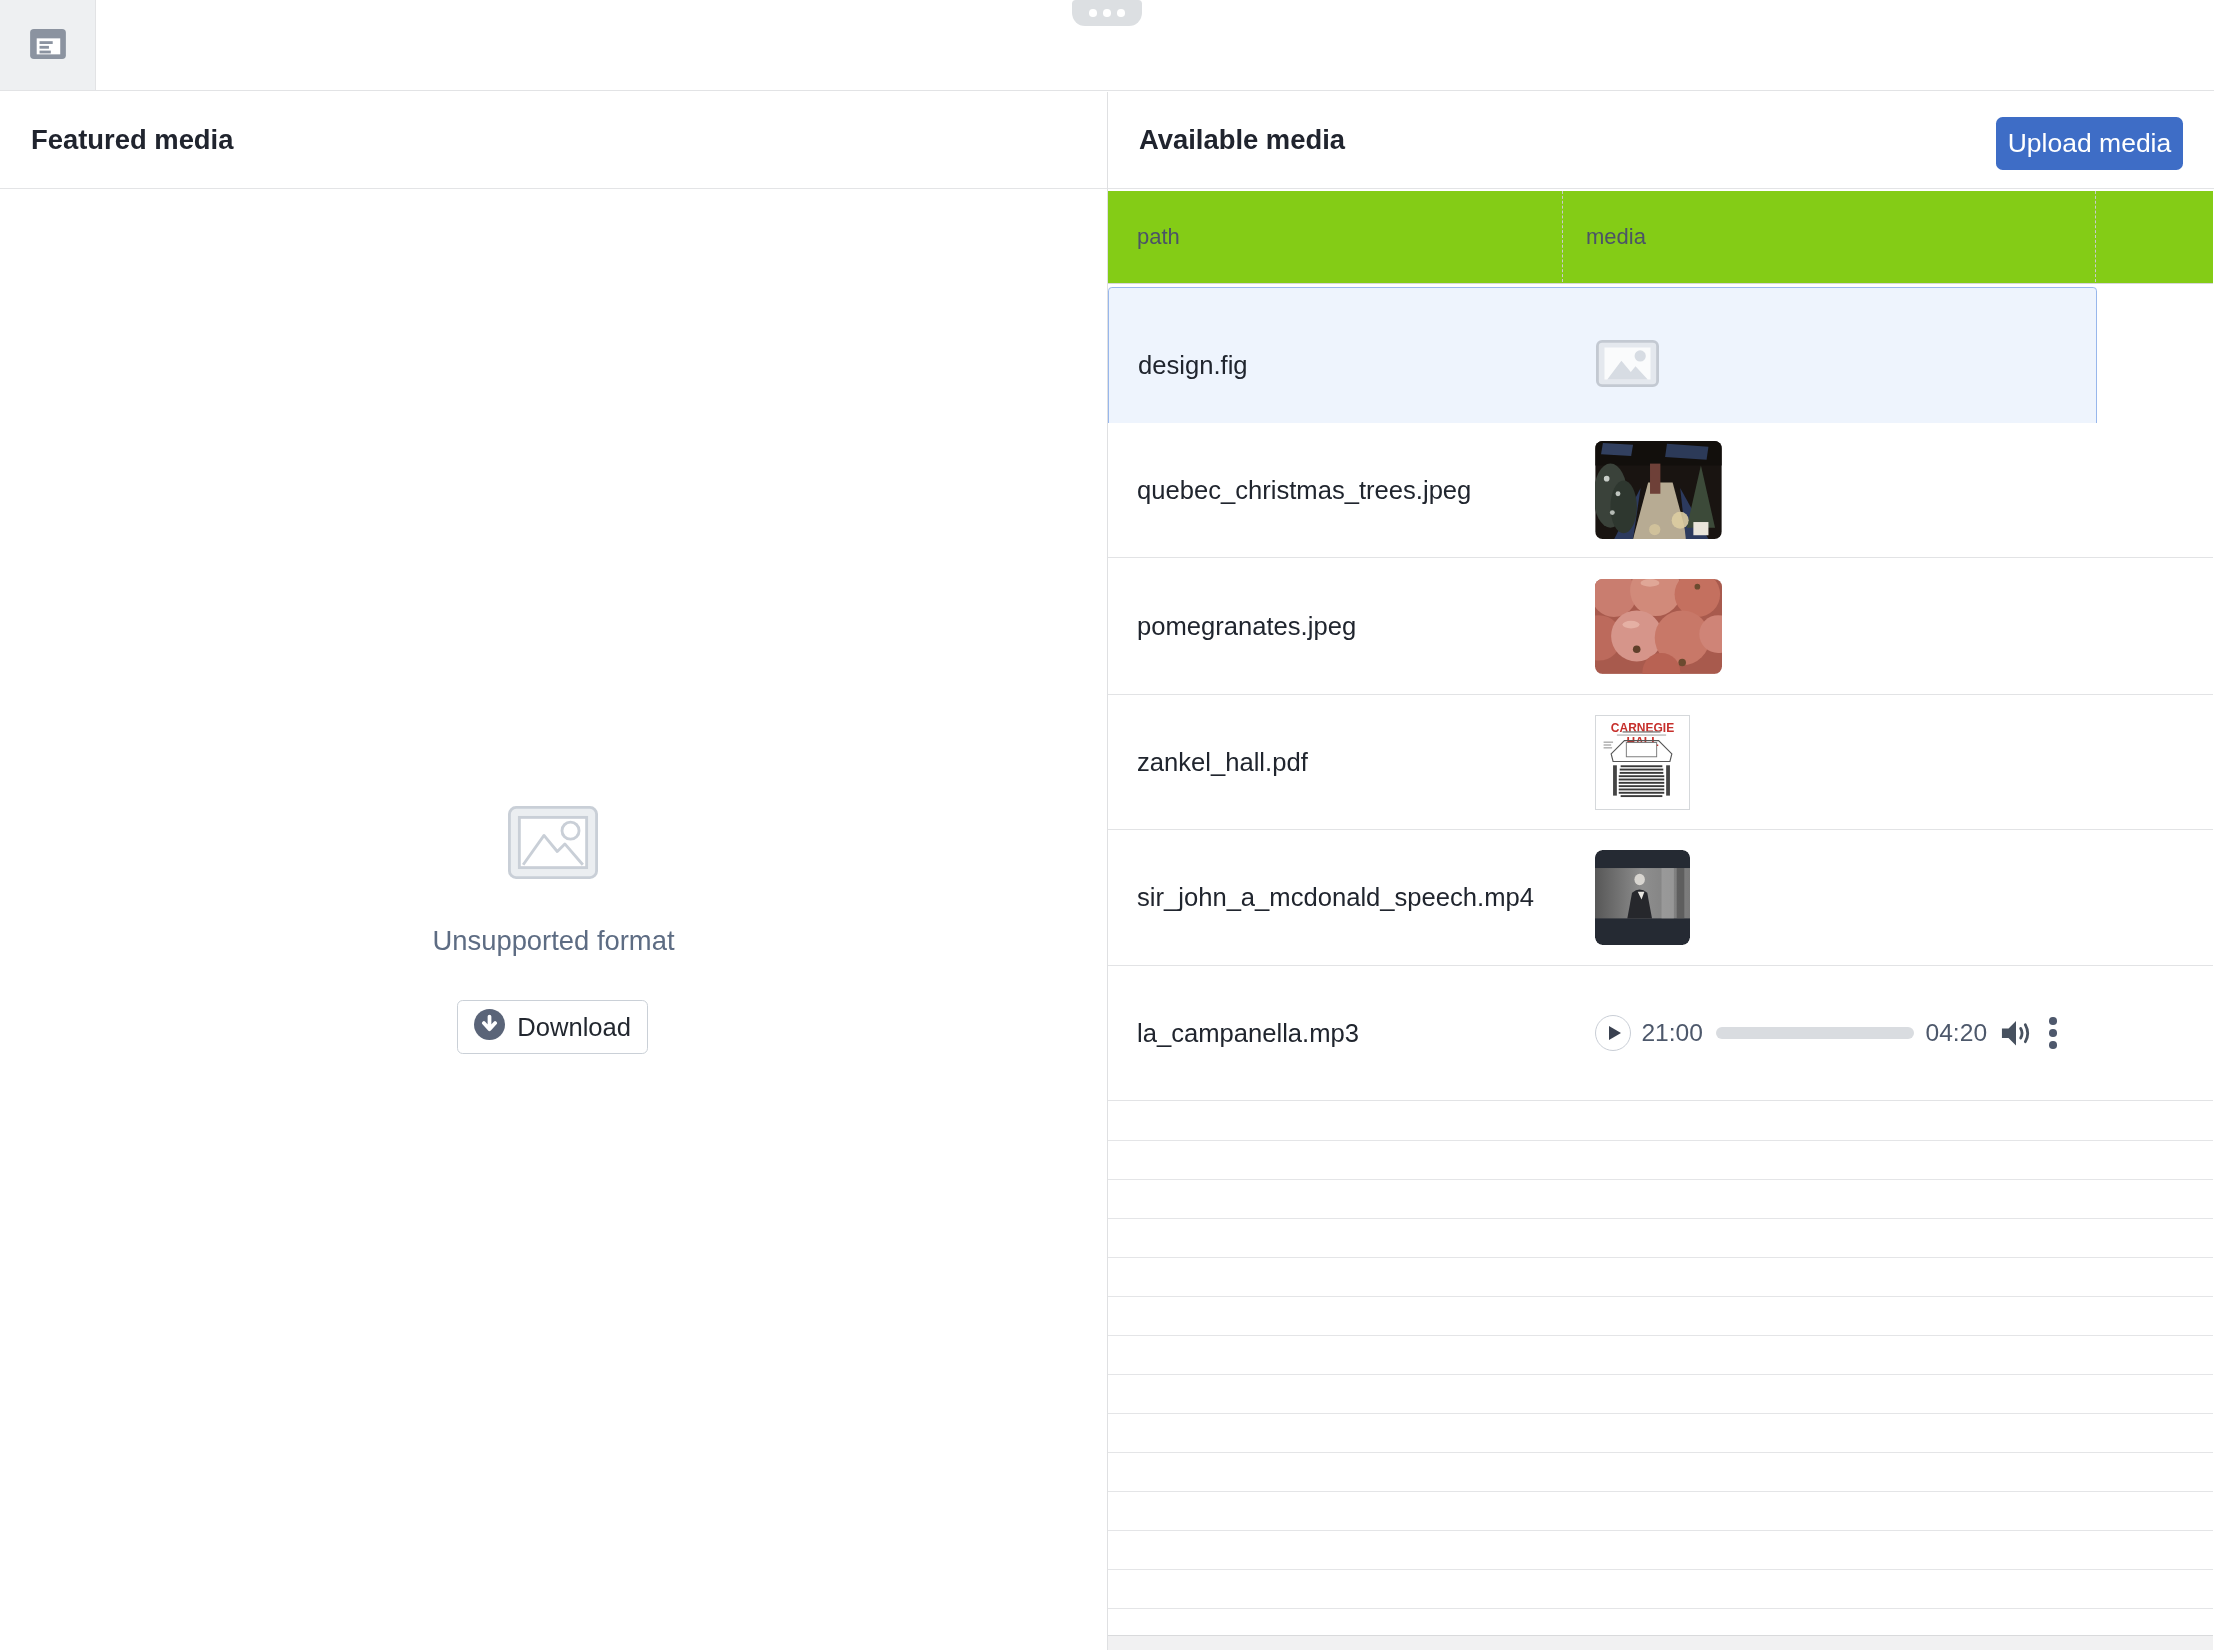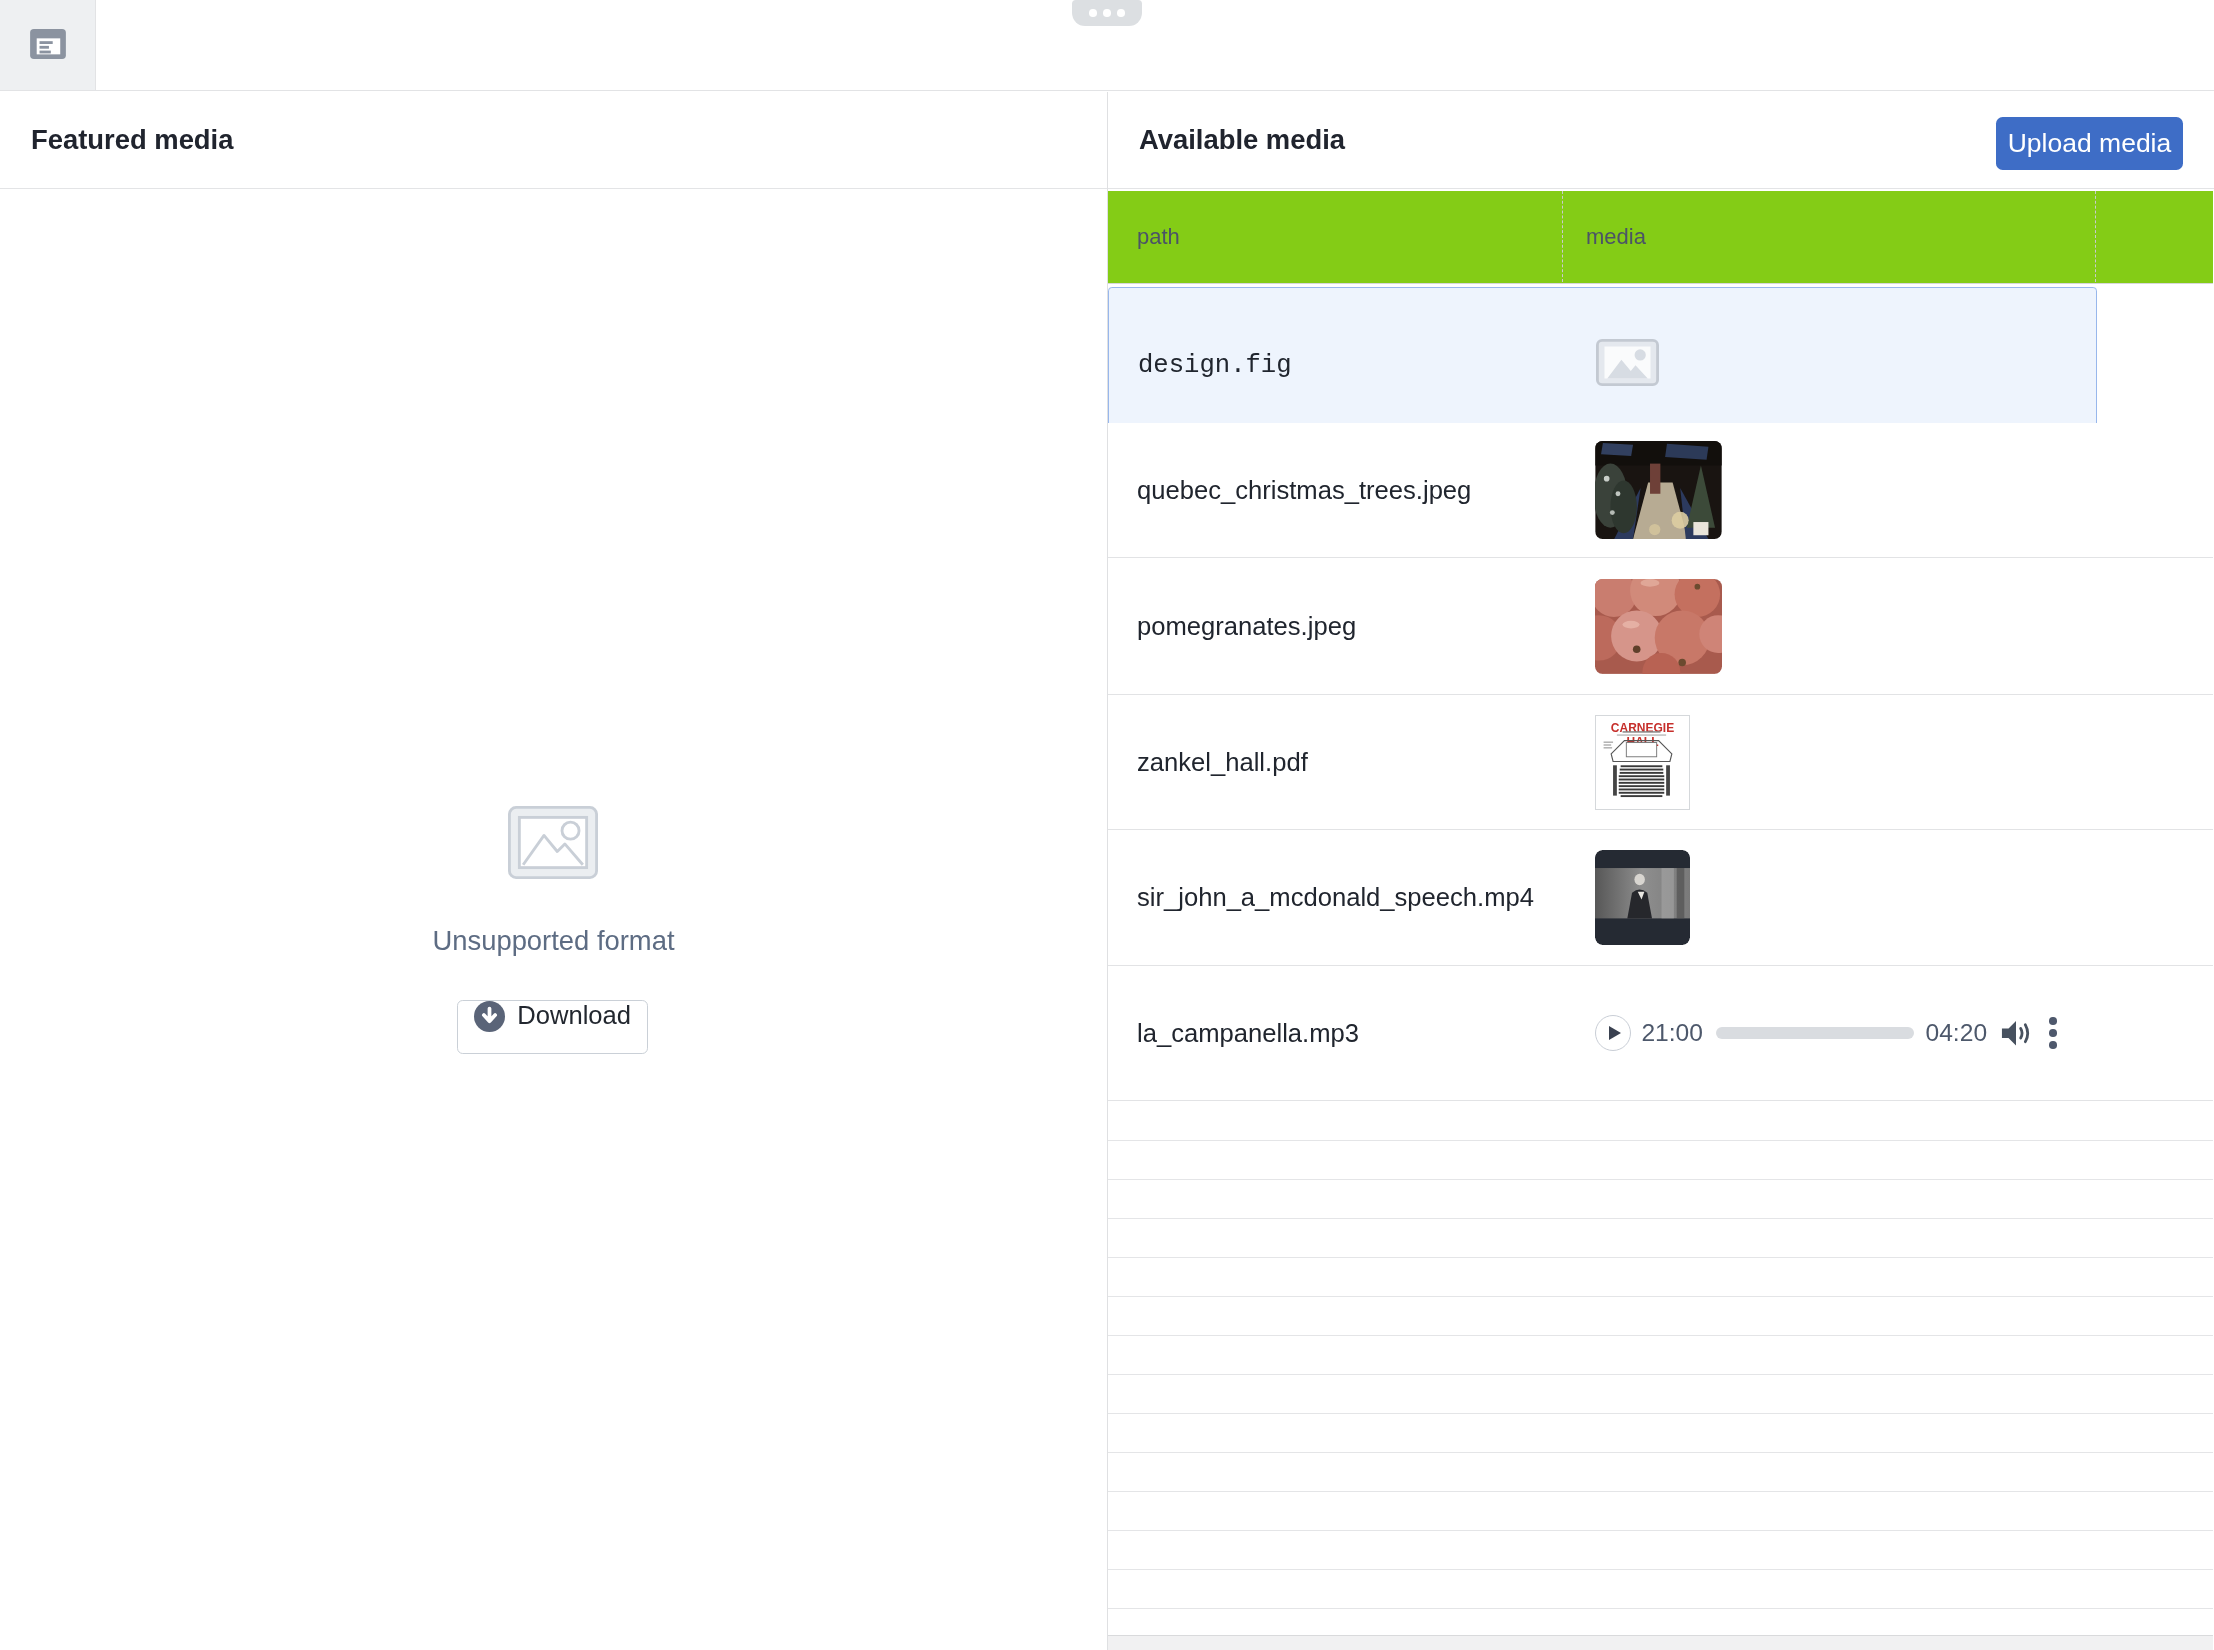--- a/index.html
+++ b/index.html
@@ -23,21 +23,21 @@
   .panel-header{position:relative;height:97px;border-bottom:1.9px solid #e3e4e6;box-sizing:border-box;}
   .panel-title{position:absolute;left:31px;top:0;height:96px;display:flex;align-items:center;
                font-size:27.4px;font-weight:bold;color:#20242e;}
 
   
   .ph-icon{position:absolute;left:508px;top:714px;}
   .unsupported{position:absolute;left:0;top:833px;width:1107px;text-align:center;
                font-size:27.4px;color:#5d6c83;}
   .download-btn{position:absolute;left:457px;top:908px;width:191px;height:54px;background:#fff;
                 border:1.9px solid #cad0d7;border-radius:5.7px;box-sizing:border-box;display:flex;
-                align-items:flex-start;justify-content:center;gap:12.3px;cursor:pointer;
+                align-items:center;justify-content:center;gap:12.3px;cursor:pointer;
                 font-size:25.6px;color:#22272f;}
 
   
   .upload-btn{position:absolute;left:888px;top:24.6px;width:187px;height:53px;background:#3e6dc6;
               border:none;border-radius:6.6px;color:#ffffff;font-size:26.5px;font-weight:500;
               font-family:inherit;cursor:pointer;}
 
   
   .thead{position:absolute;left:0;top:99px;width:1105px;height:93px;background:#84cc16;
          border-bottom:1.9px solid #d7d8da;box-sizing:border-box;}
@@ -134,21 +134,21 @@
     <button class="upload-btn">Upload media</button>
   </div>
 
   <div class="thead">
     <div class="th path">path</div>
     <div class="th media">media</div>
     <div class="col-sep c1"></div>
     <div class="col-sep c2"></div>
   </div>
 
-  <div class="row selected" style="top:195px;height:156px;font-family:Liberation Mono, monospace;">
+  <div class="row selected" style="top:195px;height:156px;">
     <div class="path-cell">design.fig</div>
     <div class="media-cell">
       <span>
         <svg width="63" height="47" viewBox="0 0 67 50">
           <rect x="1.5" y="1.5" width="64" height="47" rx="5" fill="#e4e8ee" stroke="#c3c9d2" stroke-width="3"></rect>
           <rect x="9" y="8" width="49" height="34" fill="#fafbfc"></rect>
           <path d="M12 42 L27 22 L37 34 L42 28 L55 42 Z" fill="#d7dce3"></path>
           <circle cx="47" cy="17" r="6" fill="#d7dce3"></circle>
         </svg>
       </span>

